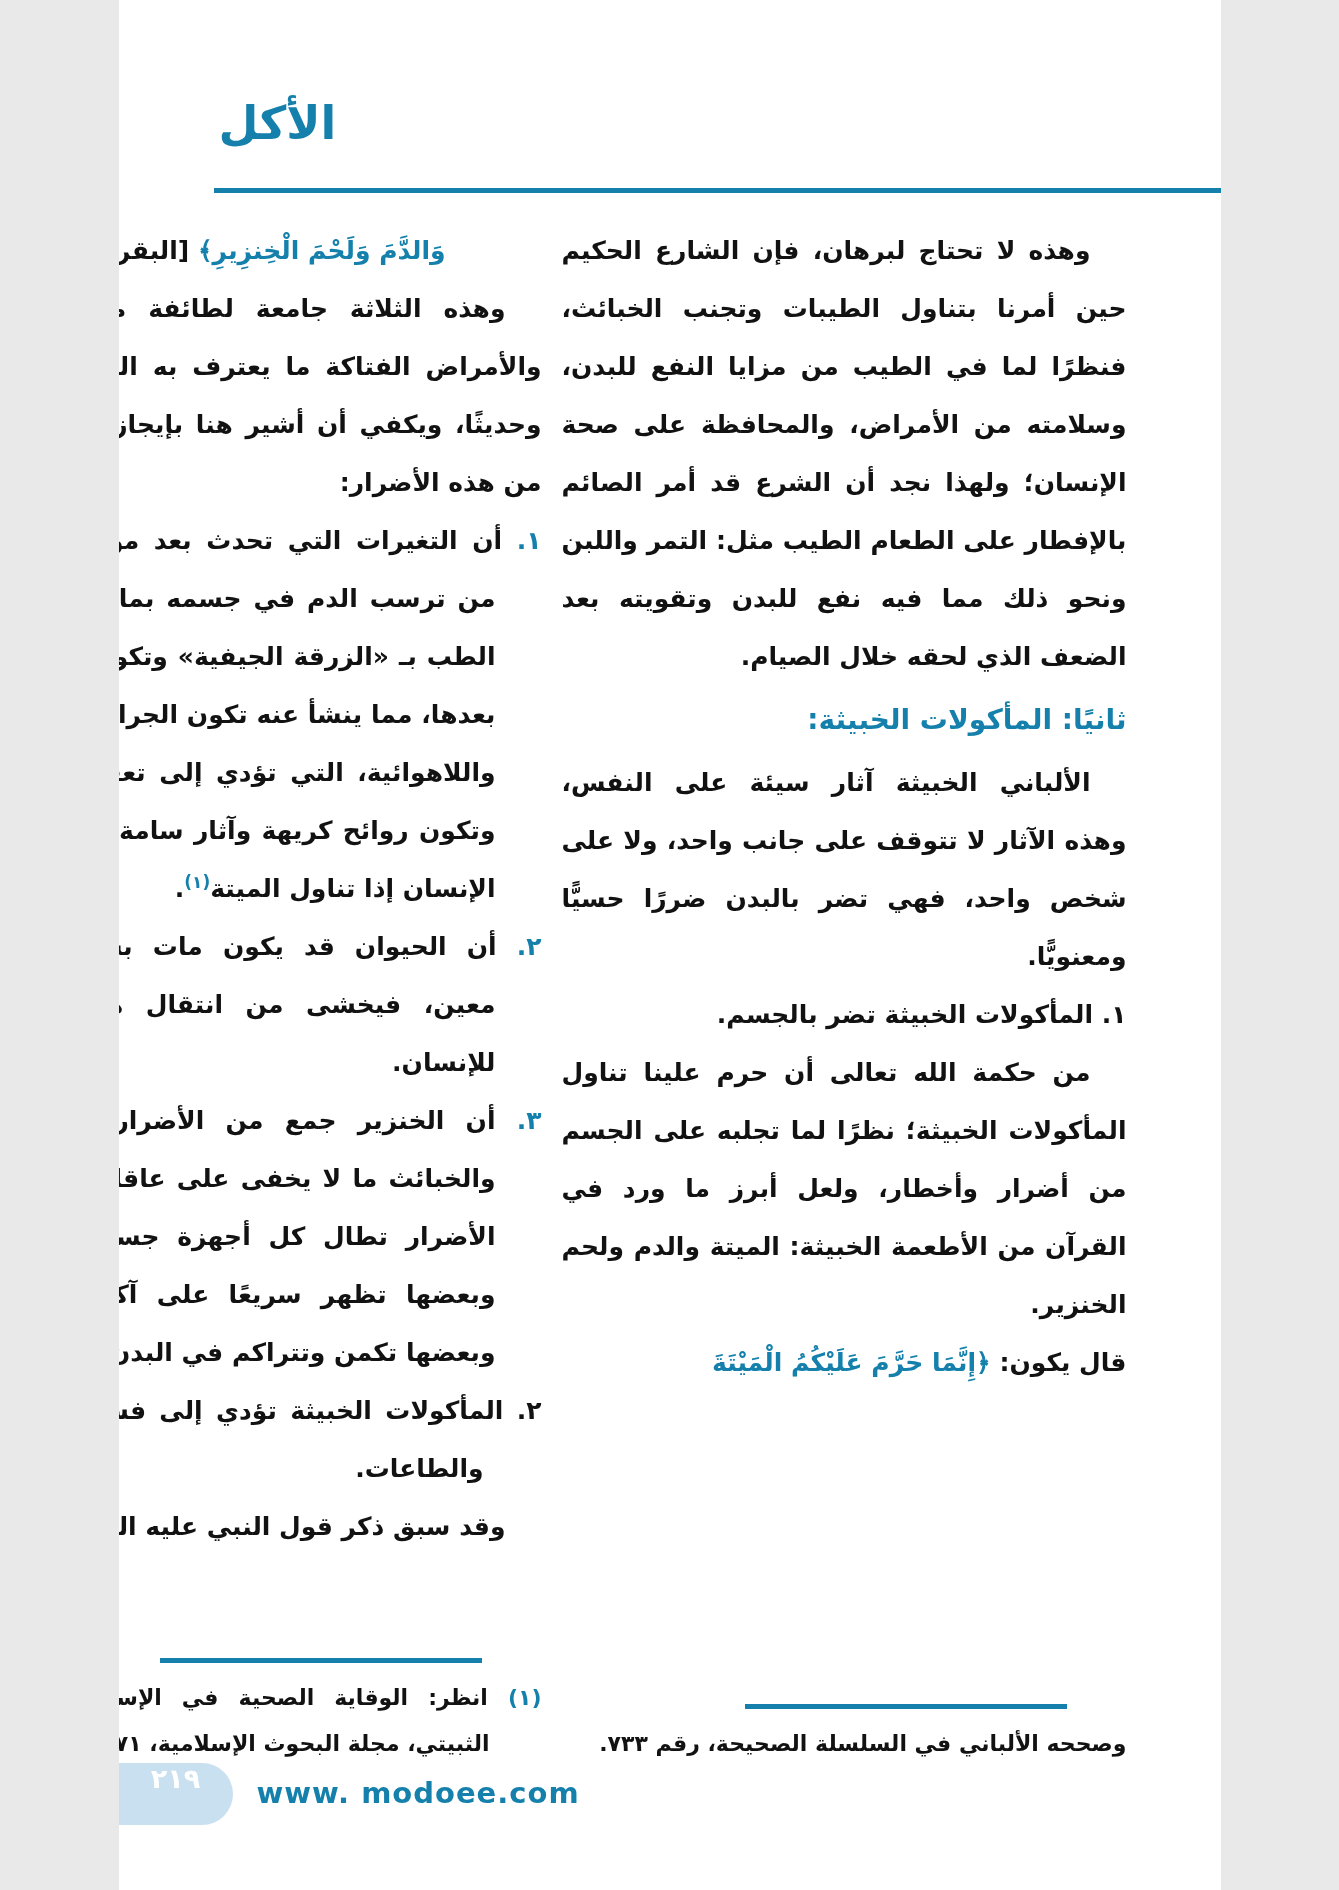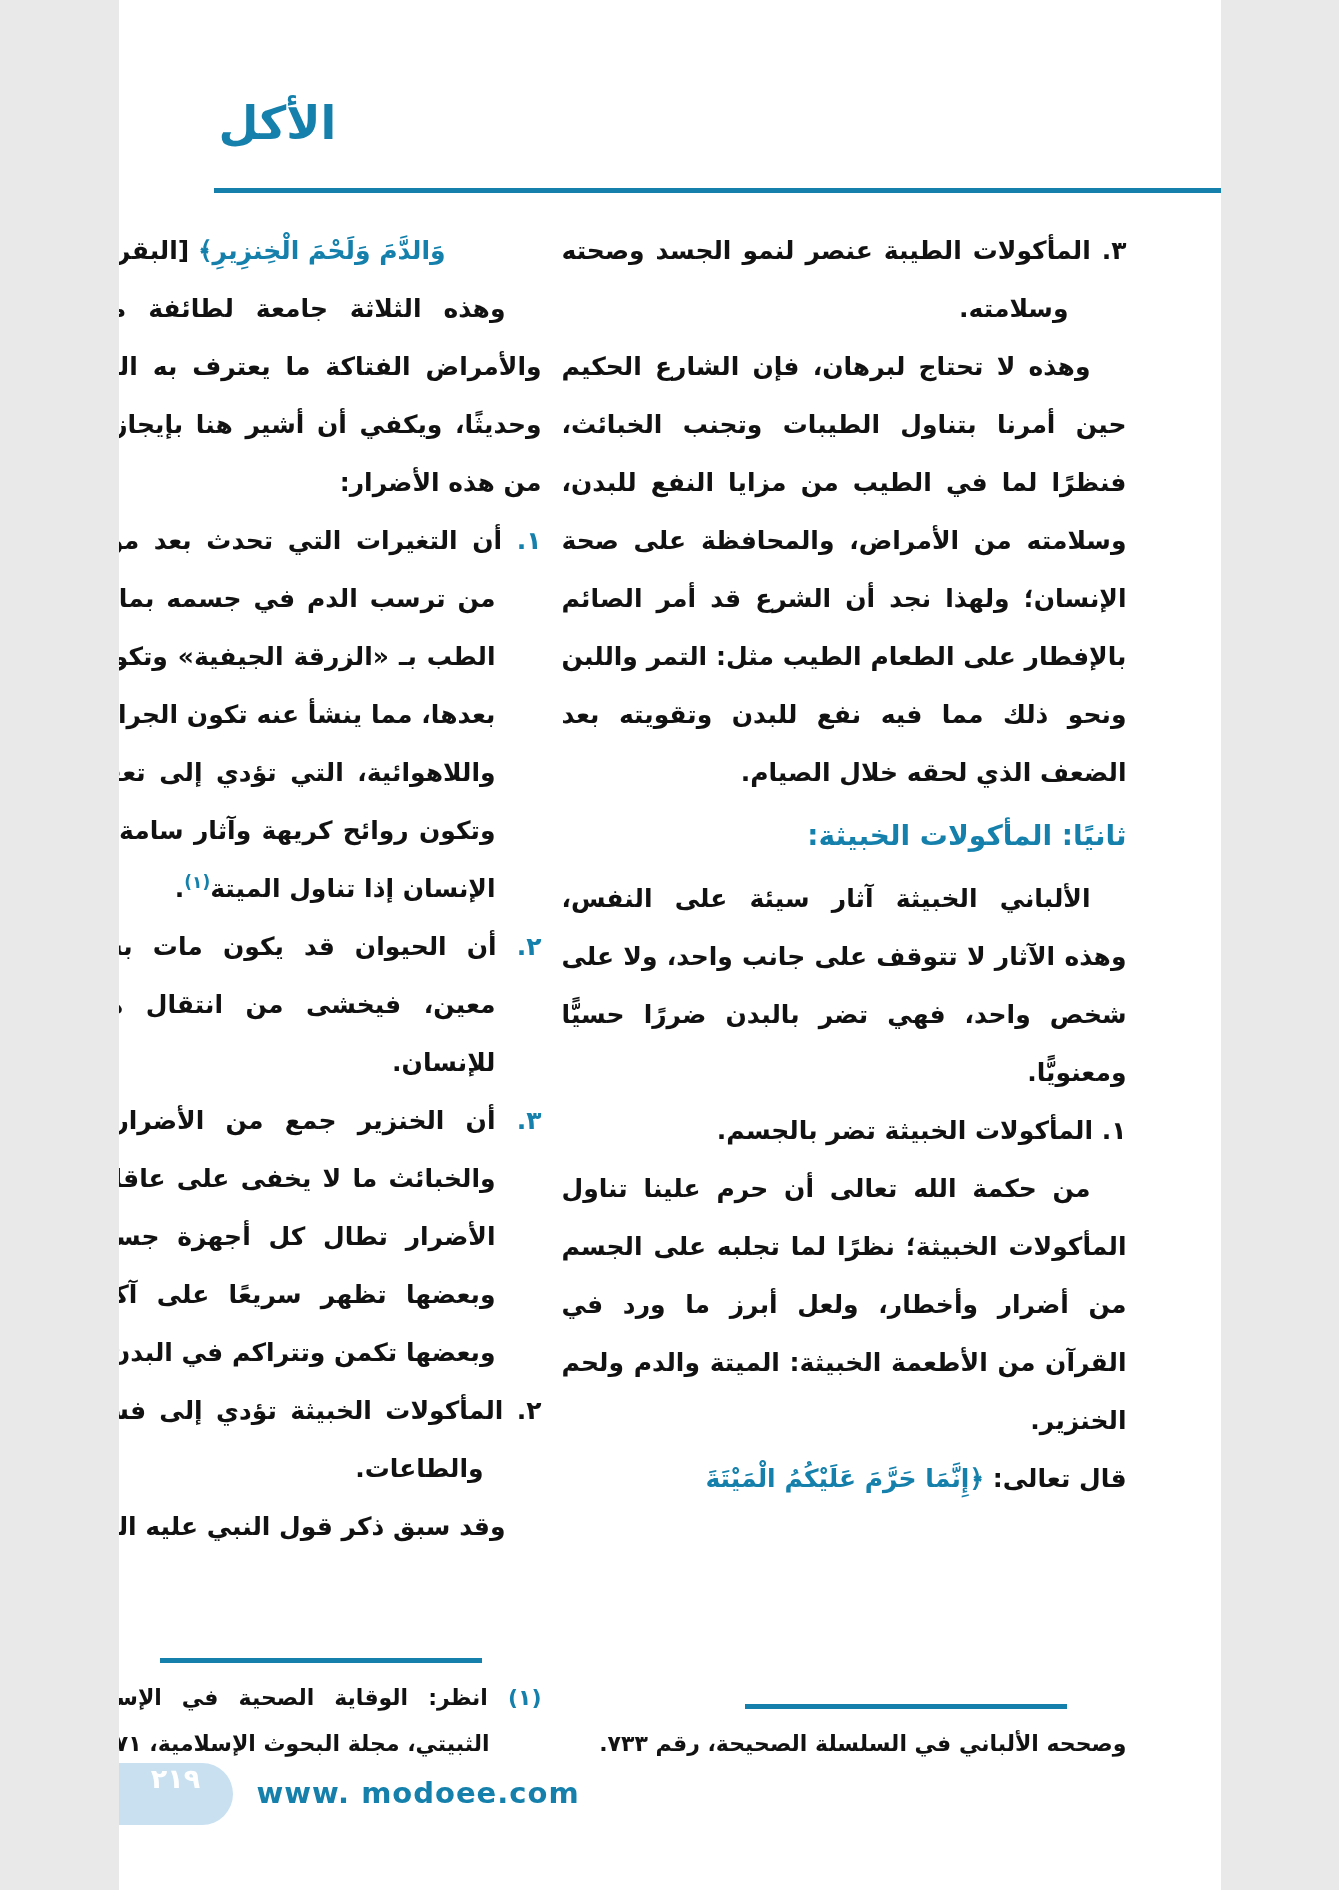--- a/index.html
+++ b/index.html
@@ -89,27 +89,26 @@
 <body>
 
 <div class="page">
 
   <h1 class="title">الأكل</h1>
   <div class="header-rule"></div>
 
   <main class="columns">
 
     <section class="col">
-      <p class="item">٣. المأكولات الطيبة عنصر لنمو الجسد وصحته وسلامته.</p>
       <p class="p">وهذه لا تحتاج لبرهان، فإن الشارع الحكيم حين أمرنا بتناول الطيبات وتجنب الخبائث، فنظرًا لما في الطيب من مزايا النفع للبدن، وسلامته من الأمراض، والمحافظة على صحة الإنسان؛ ولهذا نجد أن الشرع قد أمر الصائم بالإفطار على الطعام الطيب مثل: التمر واللبن ونحو ذلك مما فيه نفع للبدن وتقويته بعد الضعف الذي لحقه خلال الصيام.</p>
       <h2 class="heading">ثانيًا: المأكولات الخبيثة:</h2>
       <p class="p">الألباني الخبيثة آثار سيئة على النفس، وهذه الآثار لا تتوقف على جانب واحد، ولا على شخص واحد، فهي تضر بالبدن ضررًا حسيًّا ومعنويًّا.</p>
       <p class="item">١. المأكولات الخبيثة تضر بالجسم.</p>
       <p class="p">من حكمة الله تعالى أن حرم علينا تناول المأكولات الخبيثة؛ نظرًا لما تجلبه على الجسم من أضرار وأخطار، ولعل أبرز ما ورد في القرآن من الأطعمة الخبيثة: الميتة والدم ولحم الخنزير.</p>
-      <p class="quran-line"><span>قال تعالى: </span><span class="accent-text">﴿إِنَّمَا حَرَّمَ عَلَيْكُمُ الْمَيْتَةَ</span></p>
+      <p class="quran-line"><span>قال يكون: </span><span class="accent-text">﴿إِنَّمَا حَرَّمَ عَلَيْكُمُ الْمَيْتَةَ</span></p>
 
       <div class="fn-block">
         <div class="fn-rule"></div>
         <p class="footnote">وصححه الألباني في السلسلة الصحيحة، رقم ٧٣٣.</p>
       </div>
     </section>
 
     <section class="col">
       <p class="quran-line quran-cont"><span class="accent-text">وَالدَّمَ وَلَحْمَ الْخِنزِيرِ﴾</span><span> [البقرة: ١٧٣].</span></p>
       <p class="p">وهذه الثلاثة جامعة لطائفة من الأضرار والأمراض الفتاكة ما يعترف به الجميع قديمًا وحديثًا، ويكفي أن أشير هنا بإيجاز إلى طرف من هذه الأضرار:</p>

